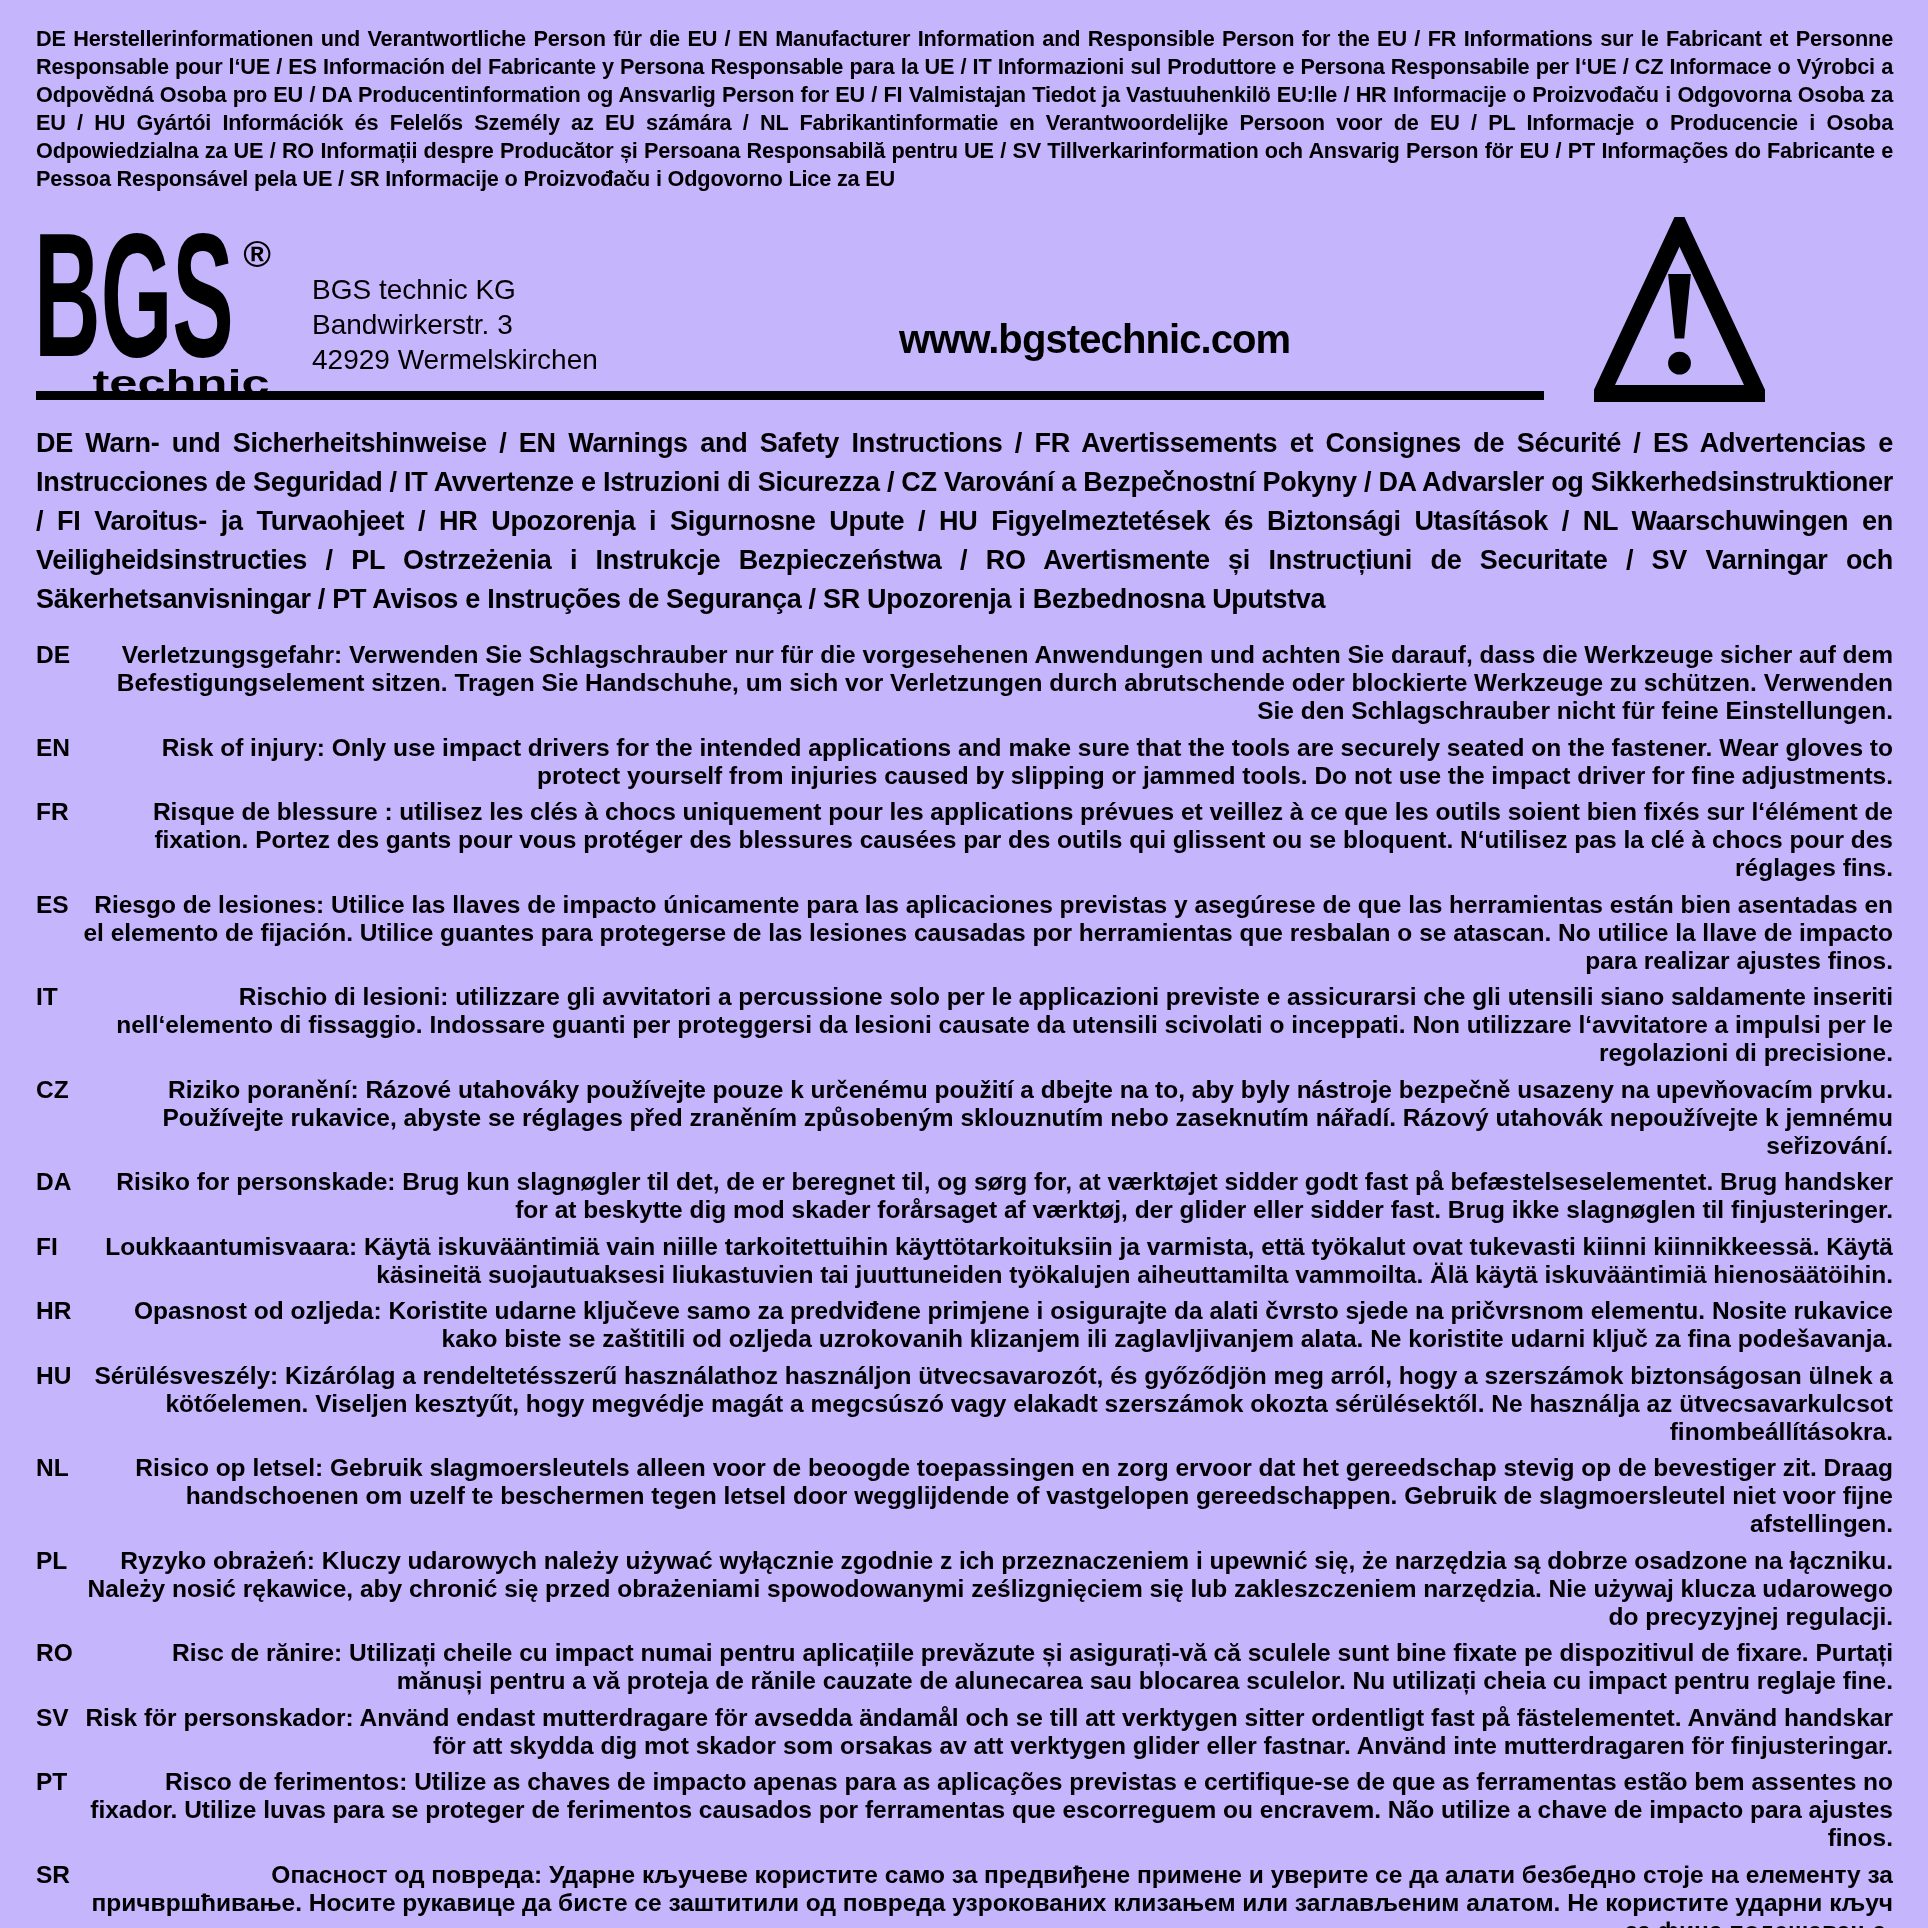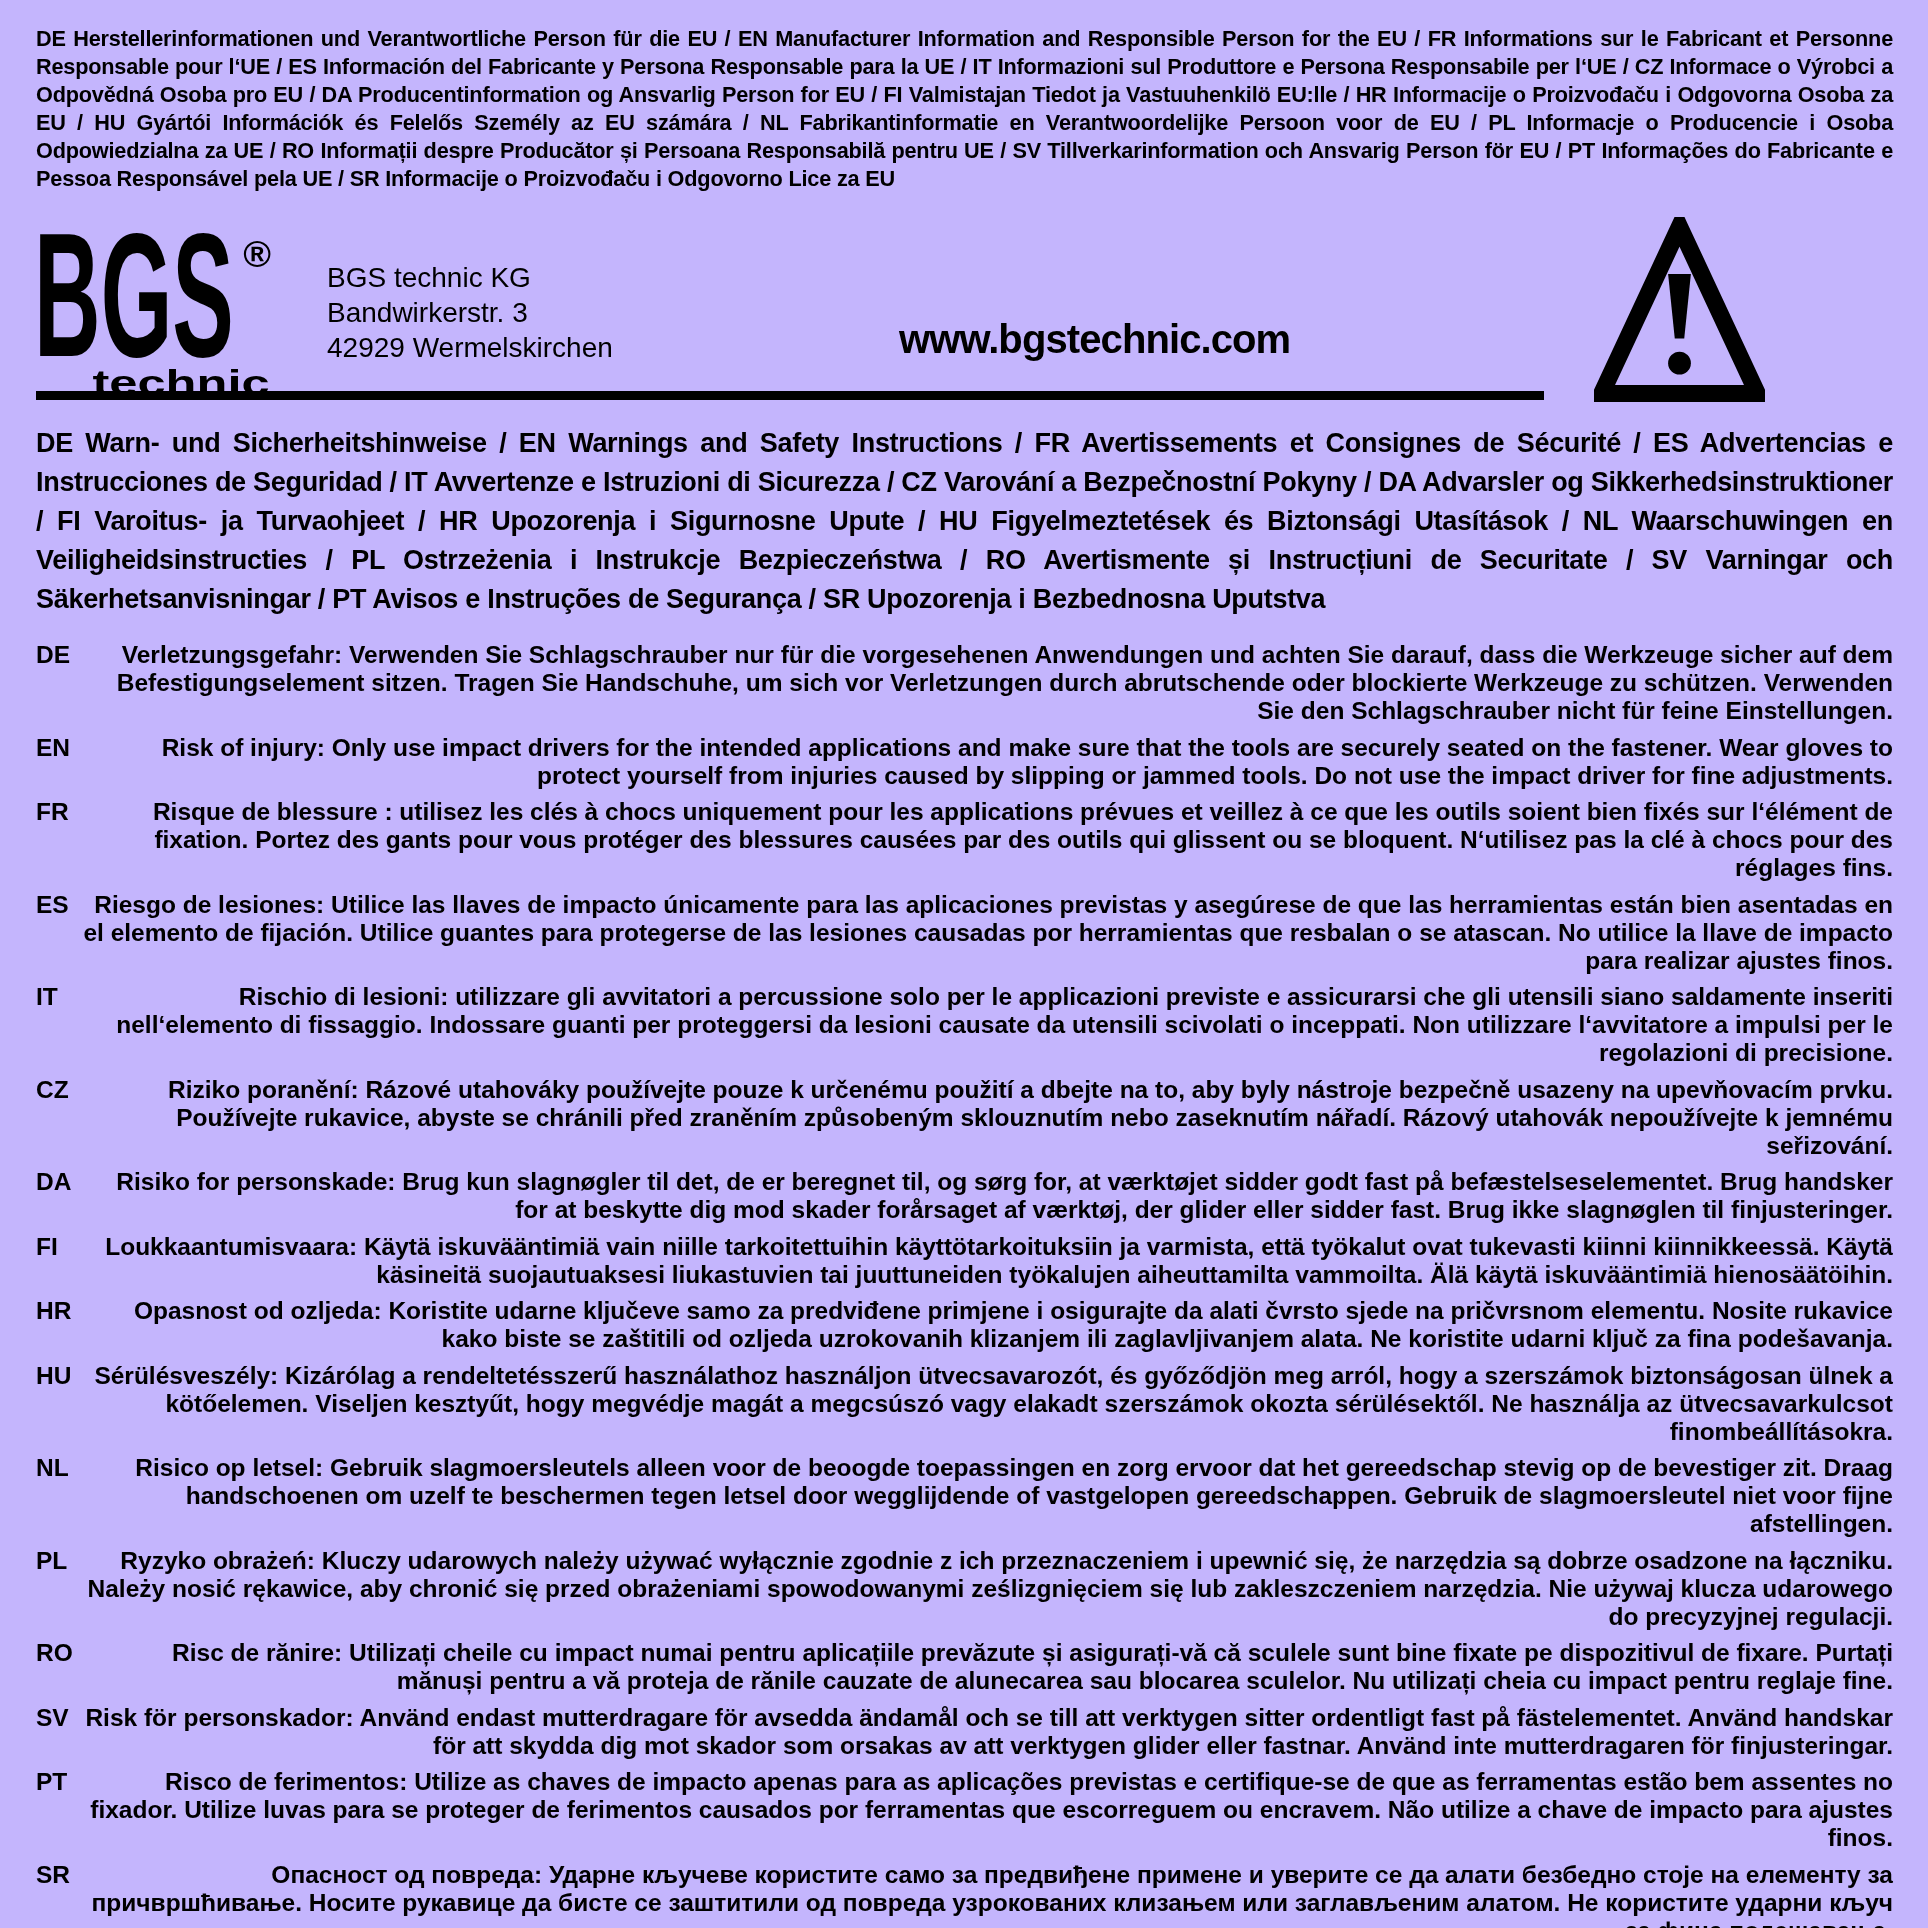--- a/index.html
+++ b/index.html
@@ -26,21 +26,21 @@
 
   .logo-svg { position: absolute; left: 34px; top: 224px; }
 
   .addr, .contact {
     position: absolute;
     top: 260px;
     font-size: 28px;
     line-height: 35px;
     font-weight: 400;
   }
-  .addr { left: 327px; }
+  .addr { left: 312px; margin-top: 12px; }
   .contact { left: 624px; }
 
   .website {
     position: absolute;
     left: 899px;
     top: 317px;
     font-size: 40px;
     font-weight: 700;
     letter-spacing: -0.9px;
   }
@@ -120,21 +120,21 @@
     <div class="lang-item">
       <span class="lang-code">ES</span>
       <span class="lang-text">Riesgo de lesiones: Utilice las llaves de impacto únicamente para las aplicaciones previstas y asegúrese de que las herramientas están bien asentadas en el elemento de fijación. Utilice guantes para protegerse de las lesiones causadas por herramientas que resbalan o se atascan. No utilice la llave de impacto para realizar ajustes finos.</span>
     </div>
     <div class="lang-item">
       <span class="lang-code">IT</span>
       <span class="lang-text">Rischio di lesioni: utilizzare gli avvitatori a percussione solo per le applicazioni previste e assicurarsi che gli utensili siano saldamente inseriti nell‘elemento di fissaggio. Indossare guanti per proteggersi da lesioni causate da utensili scivolati o inceppati. Non utilizzare l‘avvitatore a impulsi per le regolazioni di precisione.</span>
     </div>
     <div class="lang-item">
       <span class="lang-code">CZ</span>
-      <span class="lang-text">Riziko poranění: Rázové utahováky používejte pouze k určenému použití a dbejte na to, aby byly nástroje bezpečně usazeny na upevňovacím prvku. Používejte rukavice, abyste se chránili před zraněním způsobeným sklouznutím nebo zaseknutím nářadí. Rázový utahovák nepoužívejte k jemnému seřizování.</span>
+      <span class="lang-text">Riziko poranění: Rázové utahováky používejte pouze k určenému použití a dbejte na to, aby byly nástroje bezpečně usazeny na upevňovacím prvku. Používejte rukavice, abyste se réglages před zraněním způsobeným sklouznutím nebo zaseknutím nářadí. Rázový utahovák nepoužívejte k jemnému seřizování.</span>
     </div>
     <div class="lang-item">
       <span class="lang-code">DA</span>
       <span class="lang-text">Risiko for personskade: Brug kun slagnøgler til det, de er beregnet til, og sørg for, at værktøjet sidder godt fast på befæstelseselementet. Brug handsker for at beskytte dig mod skader forårsaget af værktøj, der glider eller sidder fast. Brug ikke slagnøglen til finjusteringer.</span>
     </div>
     <div class="lang-item">
       <span class="lang-code">FI</span>
       <span class="lang-text">Loukkaantumisvaara: Käytä iskuvääntimiä vain niille tarkoitettuihin käyttötarkoituksiin ja varmista, että työkalut ovat tukevasti kiinni kiinnikkeessä. Käytä käsineitä suojautuaksesi liukastuvien tai juuttuneiden työkalujen aiheuttamilta vammoilta. Älä käytä iskuvääntimiä hienosäätöihin.</span>
     </div>
     <div class="lang-item">

